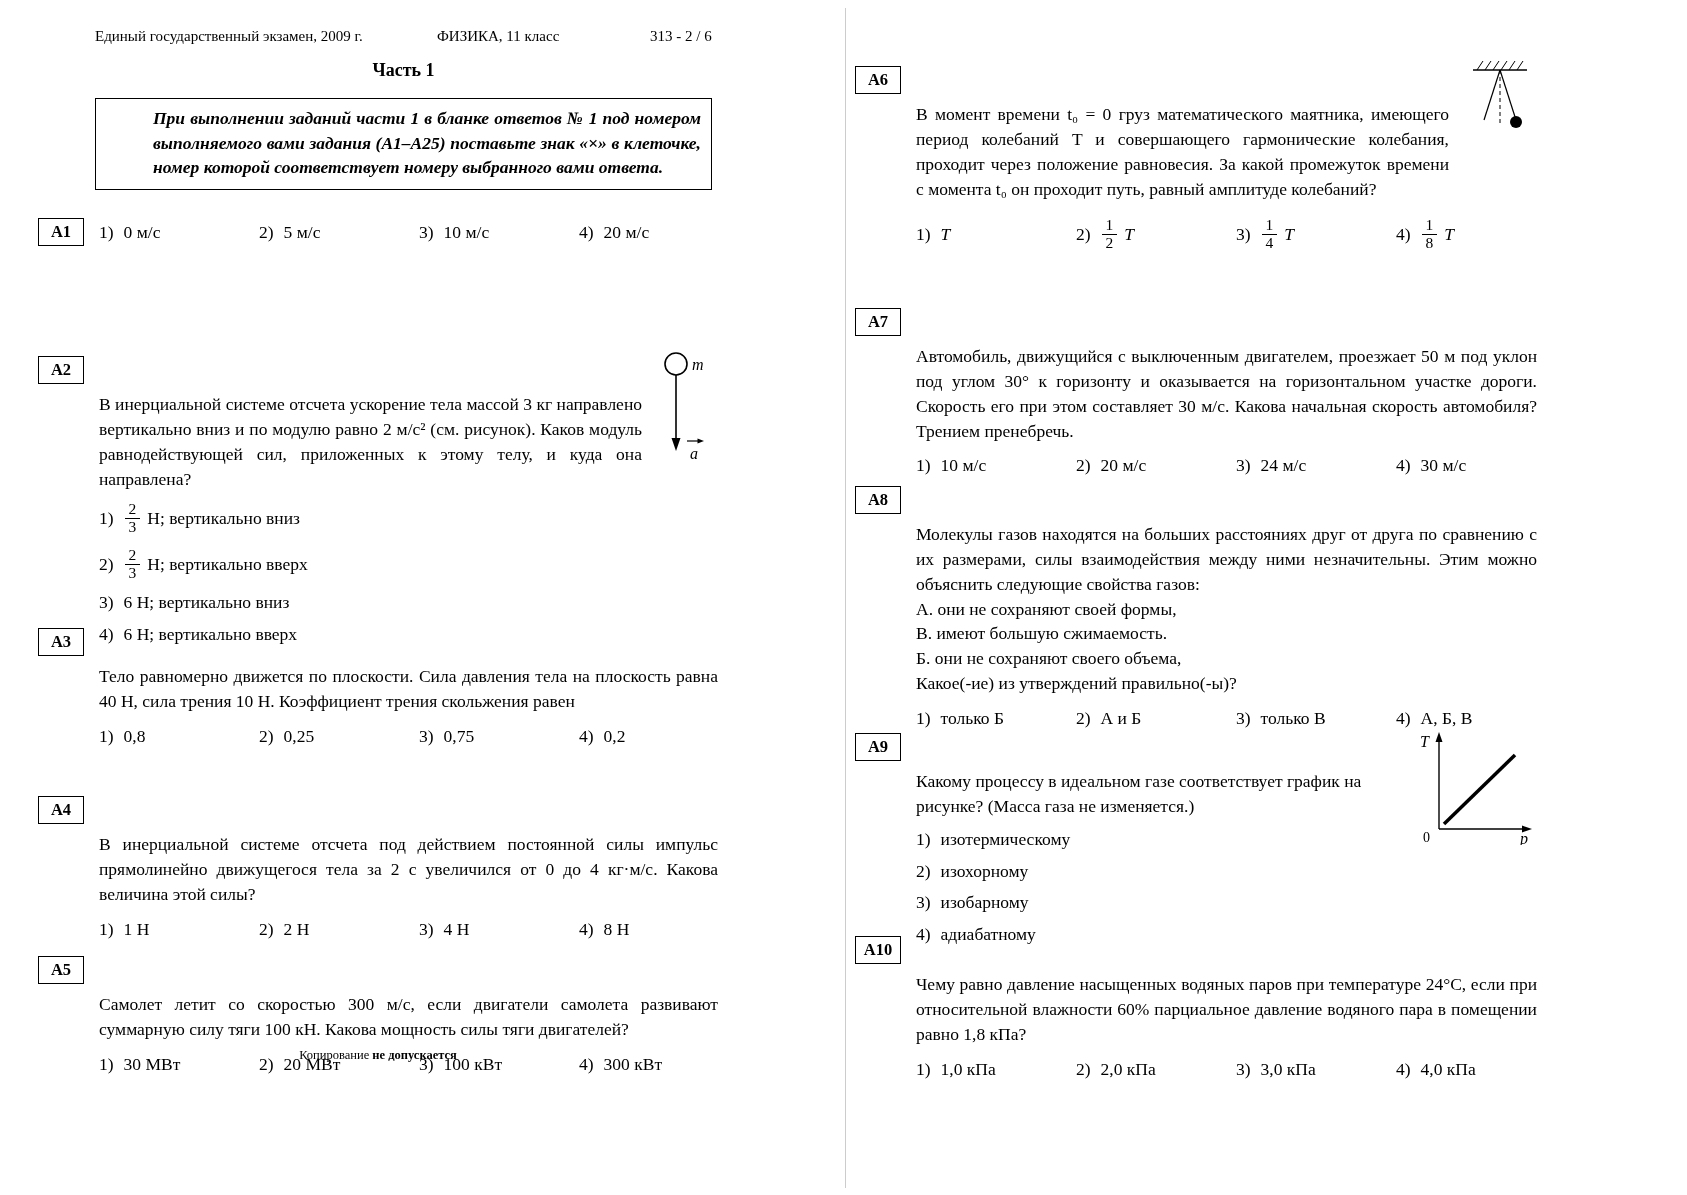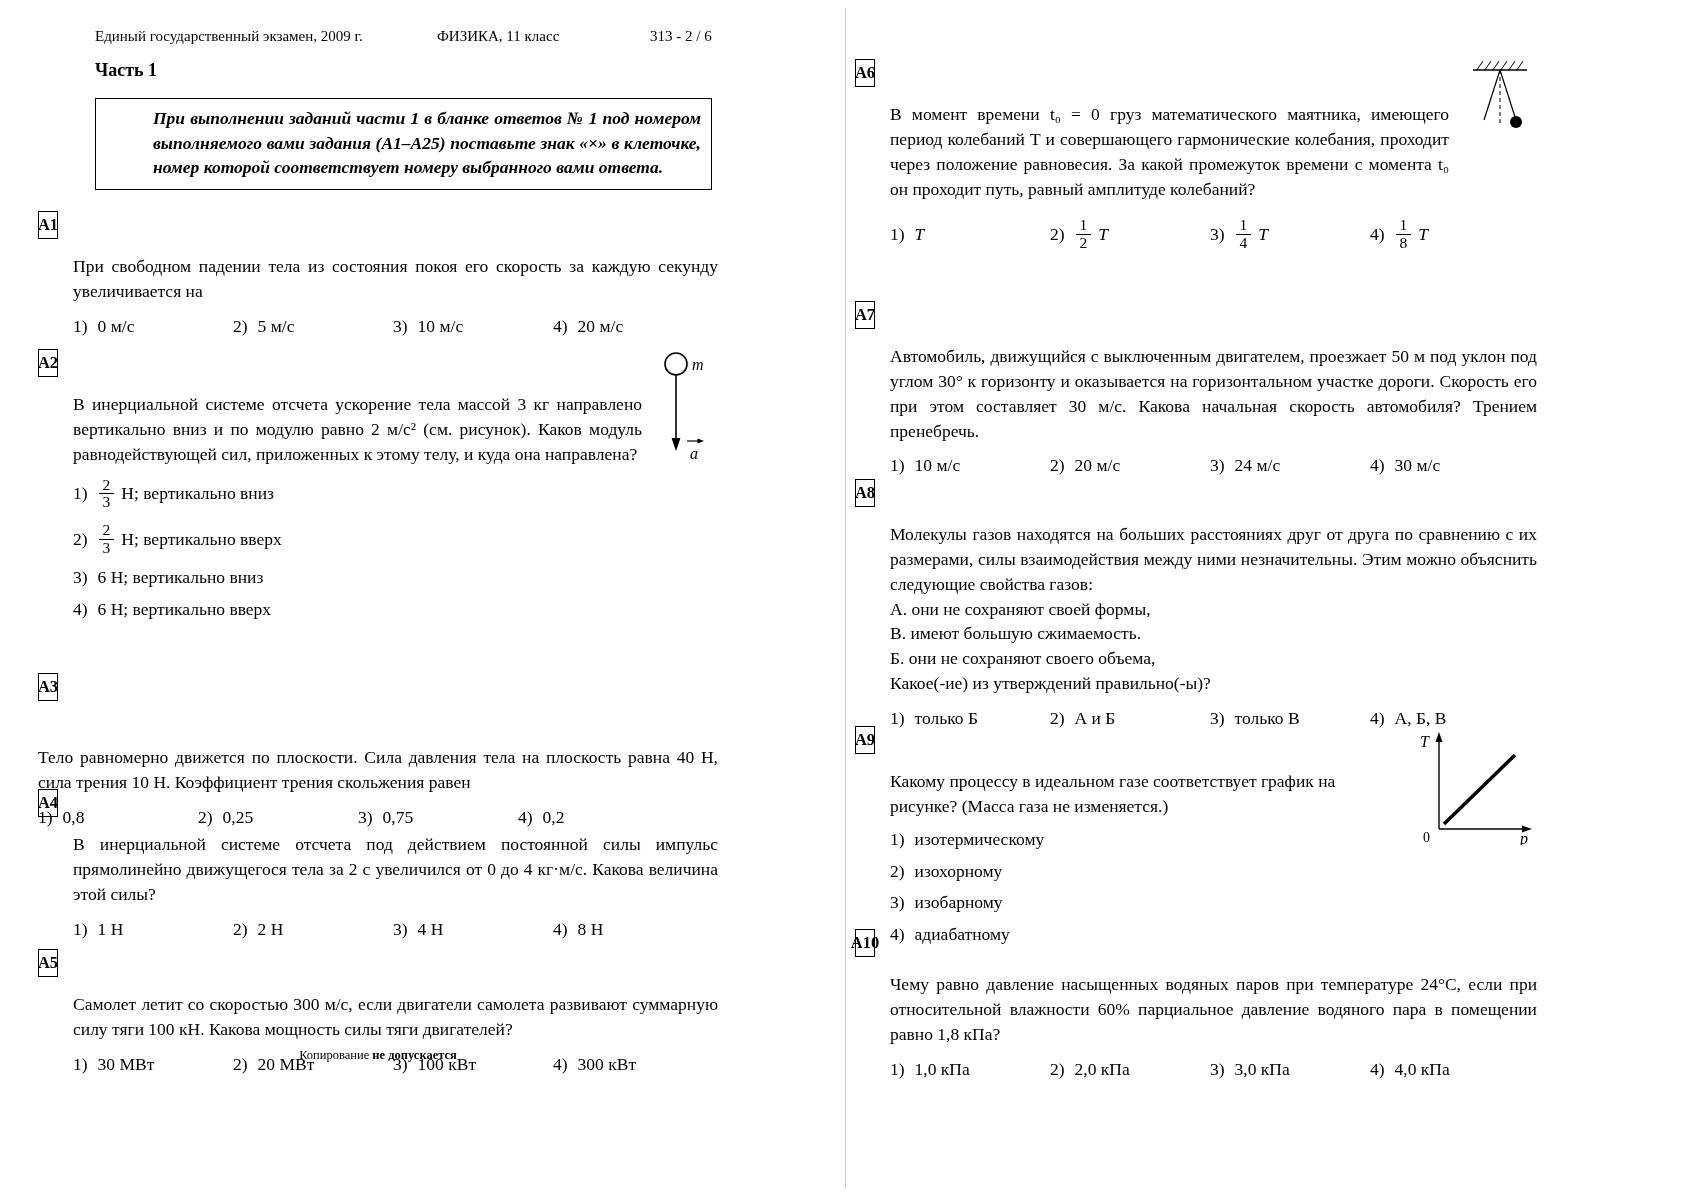--- a/index.html
+++ b/index.html
@@ -7,32 +7,32 @@
   body { font-family:"Liberation Serif", serif; color:#000; }
   .sheet { position:relative; width:1687px; height:1195px; background:#fff; overflow:hidden;
            font-size:17.5px; line-height:1.42;border-radius:22px; }
   .page-divider { position:absolute; left:845px; top:8px; width:1px; height:1180px; background:#cccccc; }
 
   .hdr { position:absolute; top:26px; left:95px; width:640px; font-size:15px; }
   .hdr-exam { position:absolute; left:0; top:0; white-space:nowrap; }
   .hdr-subject { position:absolute; left:342px; top:0; white-space:nowrap; }
   .hdr-code { position:absolute; left:555px; top:0; white-space:nowrap; }
 
-  .part-title { position:absolute; top:58px; left:95px; width:617px; 
+  .part-title { position:absolute; top:58px; left:95px; width:617px; text-align:center;
                 font-weight:bold; font-size:18px; }
 
   .instruction-box { position:absolute; top:98px; left:95px; width:617px;
                      border:1.7px solid #000; padding:7px 10px 9px 10px; }
   .instruction-text { font-weight:bold; font-style:italic; text-align:justify;
                       font-size:17.5px; line-height:1.4;margin-left:47px; }
 
   .q { position:absolute; display:flex; align-items:flex-start; }
-  .qlabel { flex:0 0 auto; width:20px; height:28px; border:1.8px solid #000;
+  .qlabel { flex:0 0 auto; width:46px; height:28px; border:1.8px solid #000;
             font-weight:bold; font-size:16.5px; display:flex; align-items:center;
-            justify-content:center; margin-right:15px; margin-top:1px; }
+            justify-content:center; margin-right:15px; margin-top:8px; }
   .qbody { flex:1 1 auto; min-width:0; }
   .qtext { text-align:justify;margin-top:44px; }
   p.tight { text-align:left; }
 
   .opts-row { display:flex; margin-top:10px; align-items:center; }
   .opts-row .opt { width:160px; flex:0 0 auto; display:flex; align-items:center; }
   .opts-col { margin-top:8px; }
   .opts-col .opt { display:flex; align-items:center; margin-top:7px; }
   .onum { display:inline-block; margin-right:10px; }
   .oval { white-space:nowrap; }
@@ -64,21 +64,20 @@
 
   <div class="part-title">Часть 1</div>
 
   <div class="instruction-box">
     <p class="instruction-text">При выполнении заданий части 1 в бланке ответов № 1 под номером выполняемого вами задания (А1–А25) поставьте знак «×» в клеточке, номер которой соответствует номеру выбранного вами ответа.</p>
   </div>
 
   <div class="q" style="top:210px;left:38px;width:680px;">
     <div class="qlabel">А1</div>
     <div class="qbody">
-      <p class="qtext">При свободном падении тела из состояния покоя его скорость за каждую секунду увеличивается на</p>
       <div class="opts-row">
         <div class="opt">
             <span class="onum">1)</span>
             <span class="oval">0 м/с</span>
           </div>
         <div class="opt">
             <span class="onum">2)</span>
             <span class="oval">5 м/с</span>
           </div>
         <div class="opt">
@@ -130,21 +129,21 @@
           <span class="oval">6 Н; вертикально вниз</span>
         </div>
         <div class="opt">
           <span class="onum">4)</span>
           <span class="oval">6 Н; вертикально вверх</span>
         </div>
       </div>
     </div>
   </div>
 
-  <div class="q" style="top:672px;left:38px;width:680px;flex-direction:column;">
+  <div class="q" style="top:620px;left:38px;width:680px;">
     <div class="qlabel">А3</div>
     <div class="qbody">
       <p class="qtext">Тело равномерно движется по плоскости. Сила давления тела на плоскость равна 40 Н, сила трения 10 Н. Коэффициент трения скольжения равен</p>
       <div class="opts-row">
         <div class="opt">
             <span class="onum">1)</span>
             <span class="oval">0,8</span>
           </div>
         <div class="opt">
             <span class="onum">2)</span>

